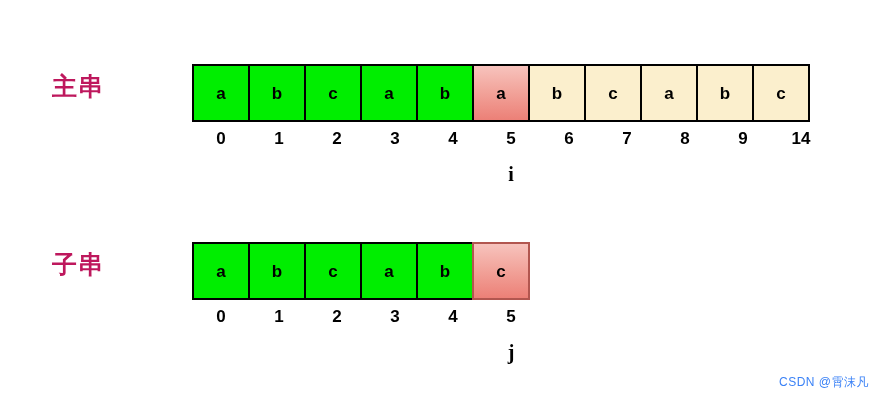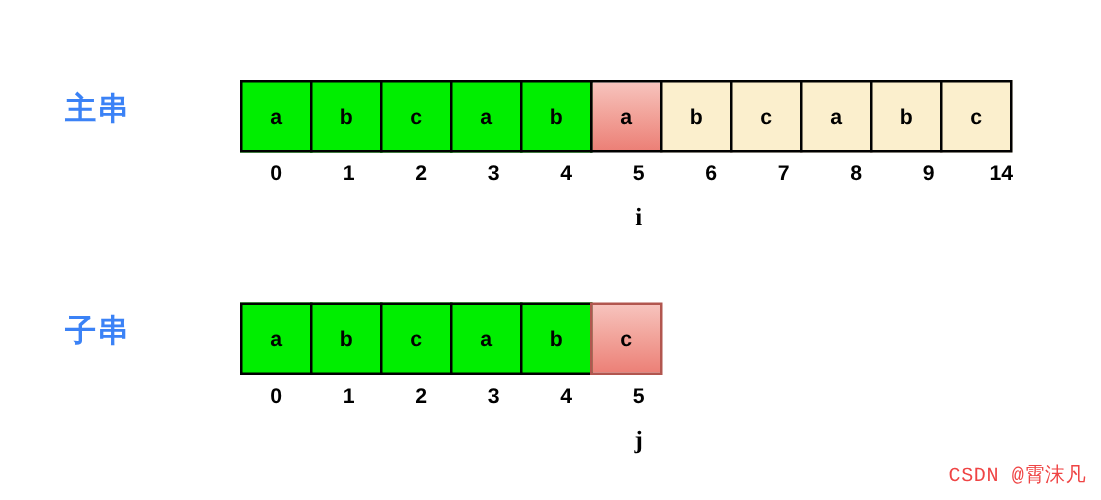--- a/index.html
+++ b/index.html
@@ -32,21 +32,21 @@
 
   
   .row-label {
     position: absolute;
     left: 52px;
     top: 14px;
     font-size: 25px;
     font-weight: bold;
     letter-spacing: 1px;
     line-height: 1;
-    color: #3b82f6;
+    color: #be185d;
     white-space: nowrap;
     font-family: "DejaVu Sans", "Liberation Sans", sans-serif;
   }
 
   
   .strip {
     position: absolute;
     left: 192px;
     top: 4px;
     display: flex;
@@ -110,25 +110,25 @@
     line-height: 1;
     color: #000000;
     font-family: "Liberation Serif", "DejaVu Serif", serif;
   }
 
   
   .watermark {
     position: absolute;
     right: 12px;
     bottom: 9px;
-    font-size: 16px;
-    color: #ef4444;
+    font-size: 12px;
+    color: #3b82f6;
     letter-spacing: 0.5px;
     white-space: nowrap;
-    font-family: Liberation Mono, monospace;
+    font-family: Liberation Sans, sans-serif;
   }
 </style>
 </head>
 <body>
 
 <div class="diagram">
 
   <div class="row row-main">
     <div class="row-label">主串</div>
 

